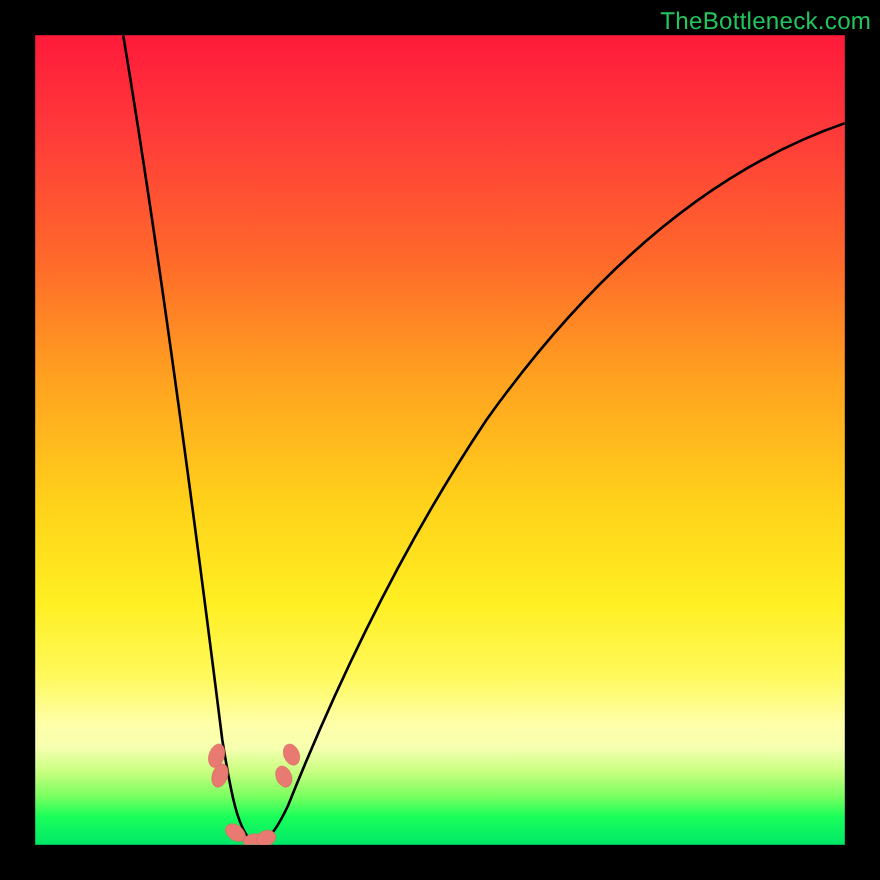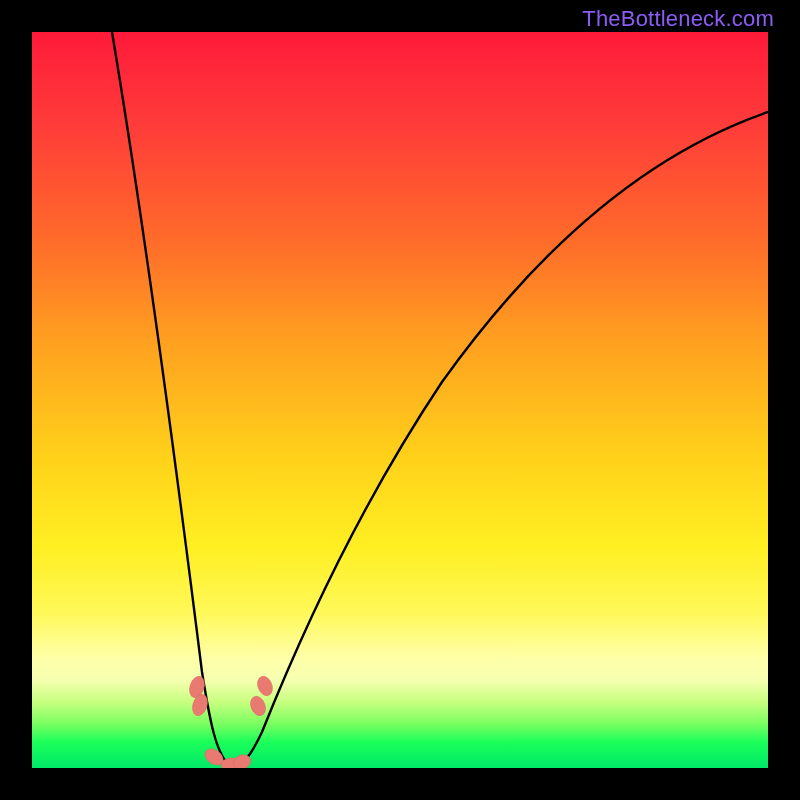--- a/index.html
+++ b/index.html
@@ -38,22 +38,22 @@
       #00e868 100%
     );
   }
   .curve-layer {
     position: absolute;
     inset: 0;
   }
   .watermark {
     position: absolute;
     top: 6px;
-    right: 26px;
-    color: #8b5cf6;
+    right: 8px;
+    color: #22c55e;
     font-size: 22px;
     font-weight: 500;
     letter-spacing: 0.2px;
     user-select: none;
   }
 </style>
 </head>
 <body>
 
 <div class="watermark">TheBottleneck.com</div>

